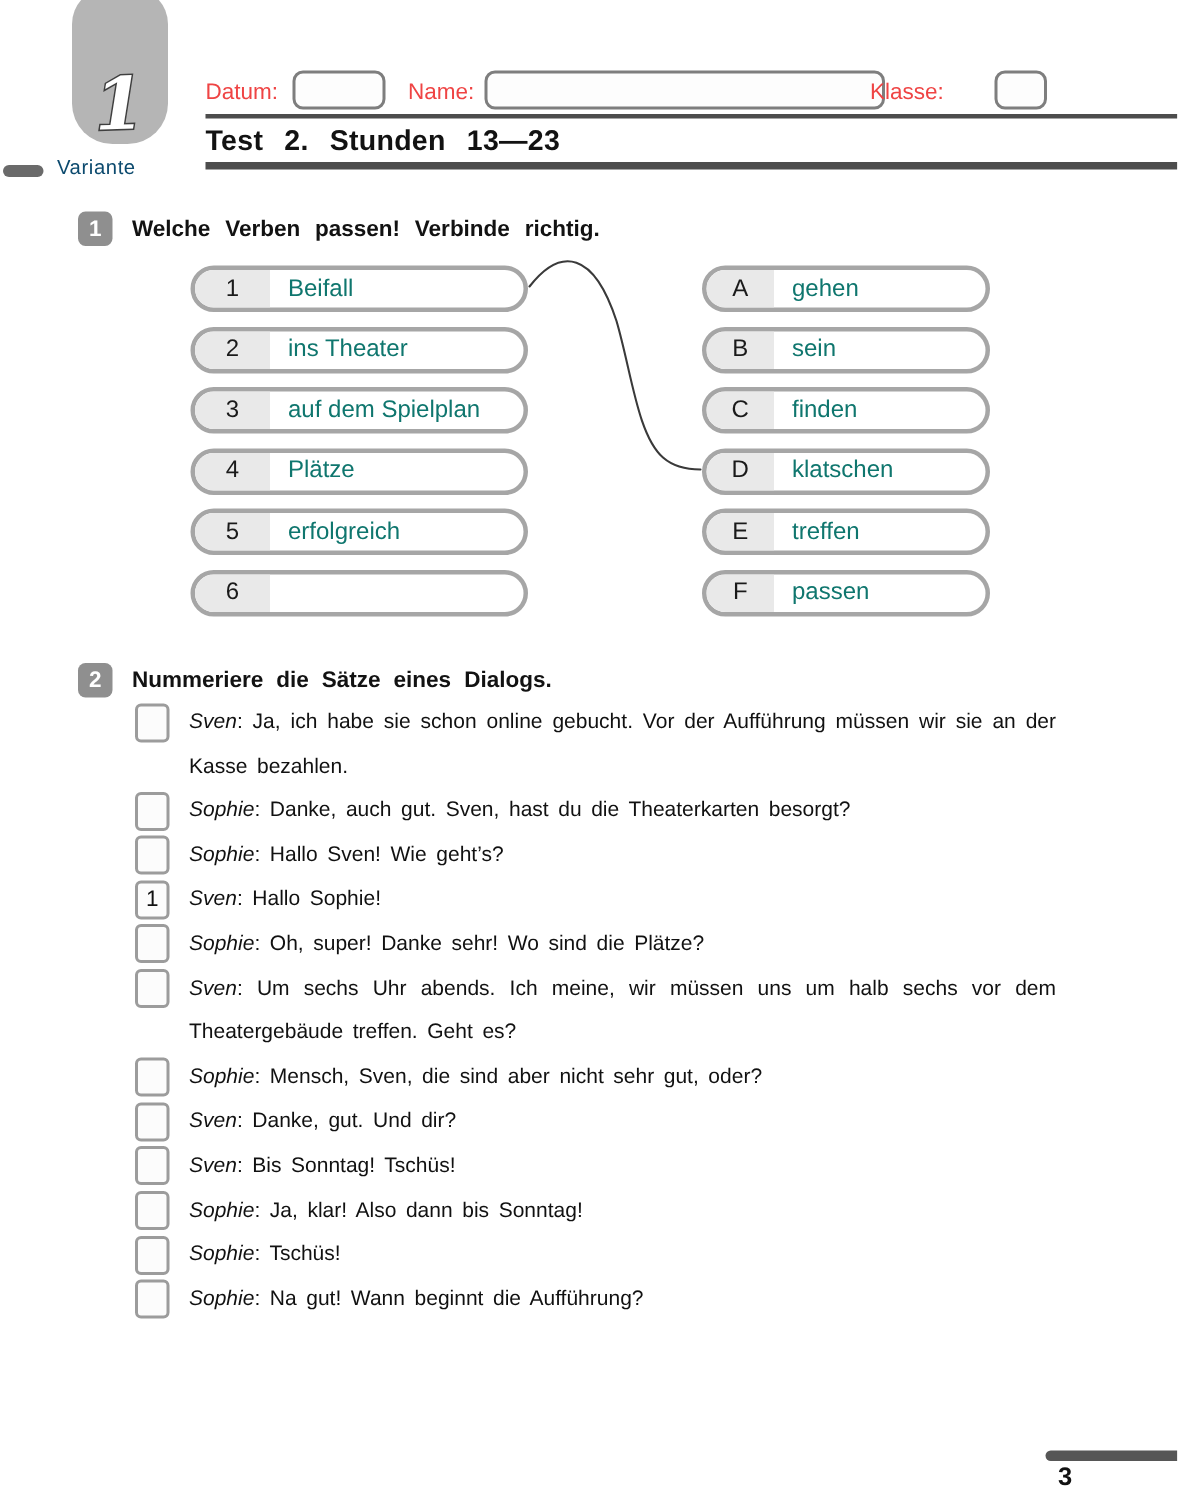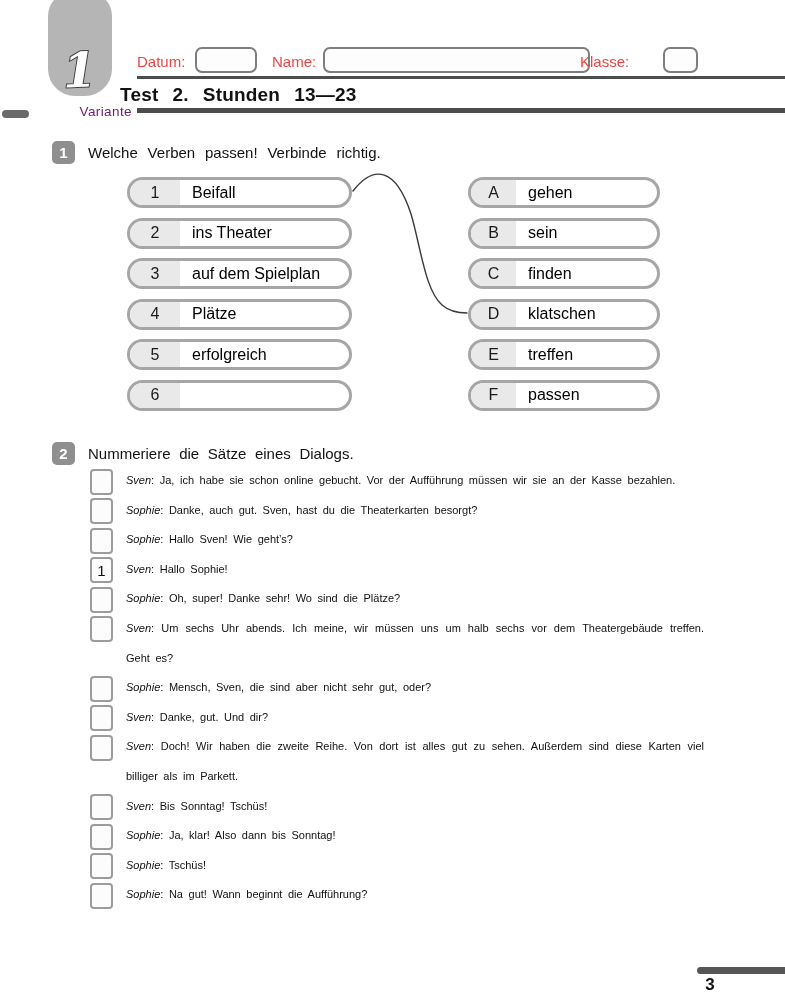--- a/index.html
+++ b/index.html
@@ -14,72 +14,72 @@
     background:#b5b5b5; border-radius:24px 24px 27px 27px;
     display:flex; align-items:flex-end; justify-content:center;
   }
   .variant-one {
     font-family:"DejaVu Serif", serif; font-style:italic; font-weight:bold;
     font-size:48px; line-height:1; color:#ffffff;
     -webkit-text-stroke:2px #3f3f3f; paint-order:stroke fill;
     transform:rotate(-2deg); margin-bottom:2px;
   }
   .variant-label {
-    position:absolute; left:38px; top:104px; width:94px; text-align:right;
-    font-size:13.5px; letter-spacing:0.4px; color:#701a75;
+    position:absolute; left:38px; top:104px; width:94px; text-align:left;
+    font-size:13.5px; letter-spacing:0.4px; color:#0c4a6e;
   }
   .variant-dash {
     position:absolute; left:2px; top:110px; width:27px; height:8px;
     border-radius:4px; background:#6a6a6a;
   }
 
   
   .hdr-label { position:absolute; top:53px; font-size:15px; color:#ef4444; }
   .hdr-input {
     position:absolute; top:47px; height:26px; box-sizing:border-box;
     border:2px solid #7e7e7e; border-radius:7px; background:#fdfdfd;
     font:inherit; padding:0 6px;
   }
   .rule-thin  { position:absolute; left:137px; top:76px;  width:648px; height:3px; background:#4d4d4d; }
-  .page-title { position:absolute; left:120px; top:84px; font-size:19px; font-weight:bold; word-spacing:0.45em; letter-spacing:0.2px; color:#121212; }
+  .page-title { position:absolute; left:137px; top:84px; font-size:19px; font-weight:bold; word-spacing:0.45em; letter-spacing:0.2px; color:#121212; }
   .rule-thick { position:absolute; left:137px; top:108px; width:648px; height:5px; background:#4d4d4d; }
 
   
   .ex-badge {
     position:absolute; width:23px; height:23px; background:#8f8f8f; border-radius:5px;
     color:#fff; font-weight:bold; font-size:15px;
     display:flex; align-items:center; justify-content:center;
   }
-  .ex-instruction { position:absolute; font-size:15px; font-weight:normal; word-spacing:0.38em; color:#121212; }
+  .ex-instruction { position:absolute; font-size:15px; font-weight:bold; word-spacing:0.38em; color:#121212; }
 
   
   .match-col { position:absolute; display:flex; flex-direction:column; gap:9.5px; }
   .match-box {
     display:flex; align-items:stretch; box-sizing:border-box; height:31px;
     border:3.5px solid #a6a6a6; border-radius:16px; background:#fff; overflow:hidden;
   }
   .match-zone {
     background:#e9e9e9; display:flex; align-items:center; justify-content:center;
     font-size:16px; color:#1a1a1a; flex:none;
   }
   .col-left  .match-zone { width:50px; }
   .col-right .match-zone { width:45px; }
-  .match-text { display:flex; align-items:center; padding-left:12px; font-size:16px; color:#000000; white-space:nowrap; }
+  .match-text { display:flex; align-items:center; padding-left:12px; font-size:16px; color:#0f766e; white-space:nowrap; }
   .connector-svg { position:absolute; left:348px; top:162px; width:125px; height:158px; pointer-events:none; }
 
   
   .dialog-list { position:absolute; left:90px; top:466px; width:614px; }
   .dialog-row { display:flex; gap:13px; align-items:flex-start; }
   .cbox {
     flex:none; width:23px; height:26px; margin-top:2.5px; box-sizing:border-box;
     border:2px solid #9c9c9c; border-radius:4px; background:#fcfcfc;
     display:flex; align-items:center; justify-content:center; font-size:15px; color:#111;
   }
   .dialog-row p {
-    margin:0; flex:1; font-size:11px; line-height:29.6px; text-align:justify;
+    margin:0; flex:1; font-size:14px; line-height:29.6px; text-align:justify;
     word-spacing:2.5px; color:#111;
   }
   .speaker { font-style:italic; }
   .sep { white-space:pre; }
 
   
   .footer-bar { position:absolute; left:697px; top:967px; width:88px; height:7px; background:#565656; border-radius:4px 0 0 4px; }
   .footer-page { position:absolute; left:699px; top:975px; width:22px; text-align:center; font-size:17px; font-weight:bold; color:#111; }
 </style>
 </head>
@@ -199,24 +199,20 @@
     <div class="dialog-row">
       <div class="cbox"></div>
       <p><i class="speaker">Sophie</i><span class="sep">: </span><span>Mensch, Sven, die sind aber nicht sehr gut, oder?</span></p>
     </div>
     <div class="dialog-row">
       <div class="cbox"></div>
       <p><i class="speaker">Sven</i><span class="sep">: </span><span>Danke, gut. Und dir?</span></p>
     </div>
     <div class="dialog-row">
       <div class="cbox"></div>
-      <p><i class="speaker">Sven</i><span class="sep">: </span><span>Doch! Wir haben die zweite Reihe. Von dort ist alles gut zu sehen. Außerdem sind diese Karten viel billiger als im Parkett.</span></p>
-    </div>
-    <div class="dialog-row">
-      <div class="cbox"></div>
       <p><i class="speaker">Sven</i><span class="sep">: </span><span>Bis Sonntag! Tschüs!</span></p>
     </div>
     <div class="dialog-row">
       <div class="cbox"></div>
       <p><i class="speaker">Sophie</i><span class="sep">: </span><span>Ja, klar! Also dann bis Sonntag!</span></p>
     </div>
     <div class="dialog-row">
       <div class="cbox"></div>
       <p><i class="speaker">Sophie</i><span class="sep">: </span><span>Tschüs!</span></p>
     </div>

